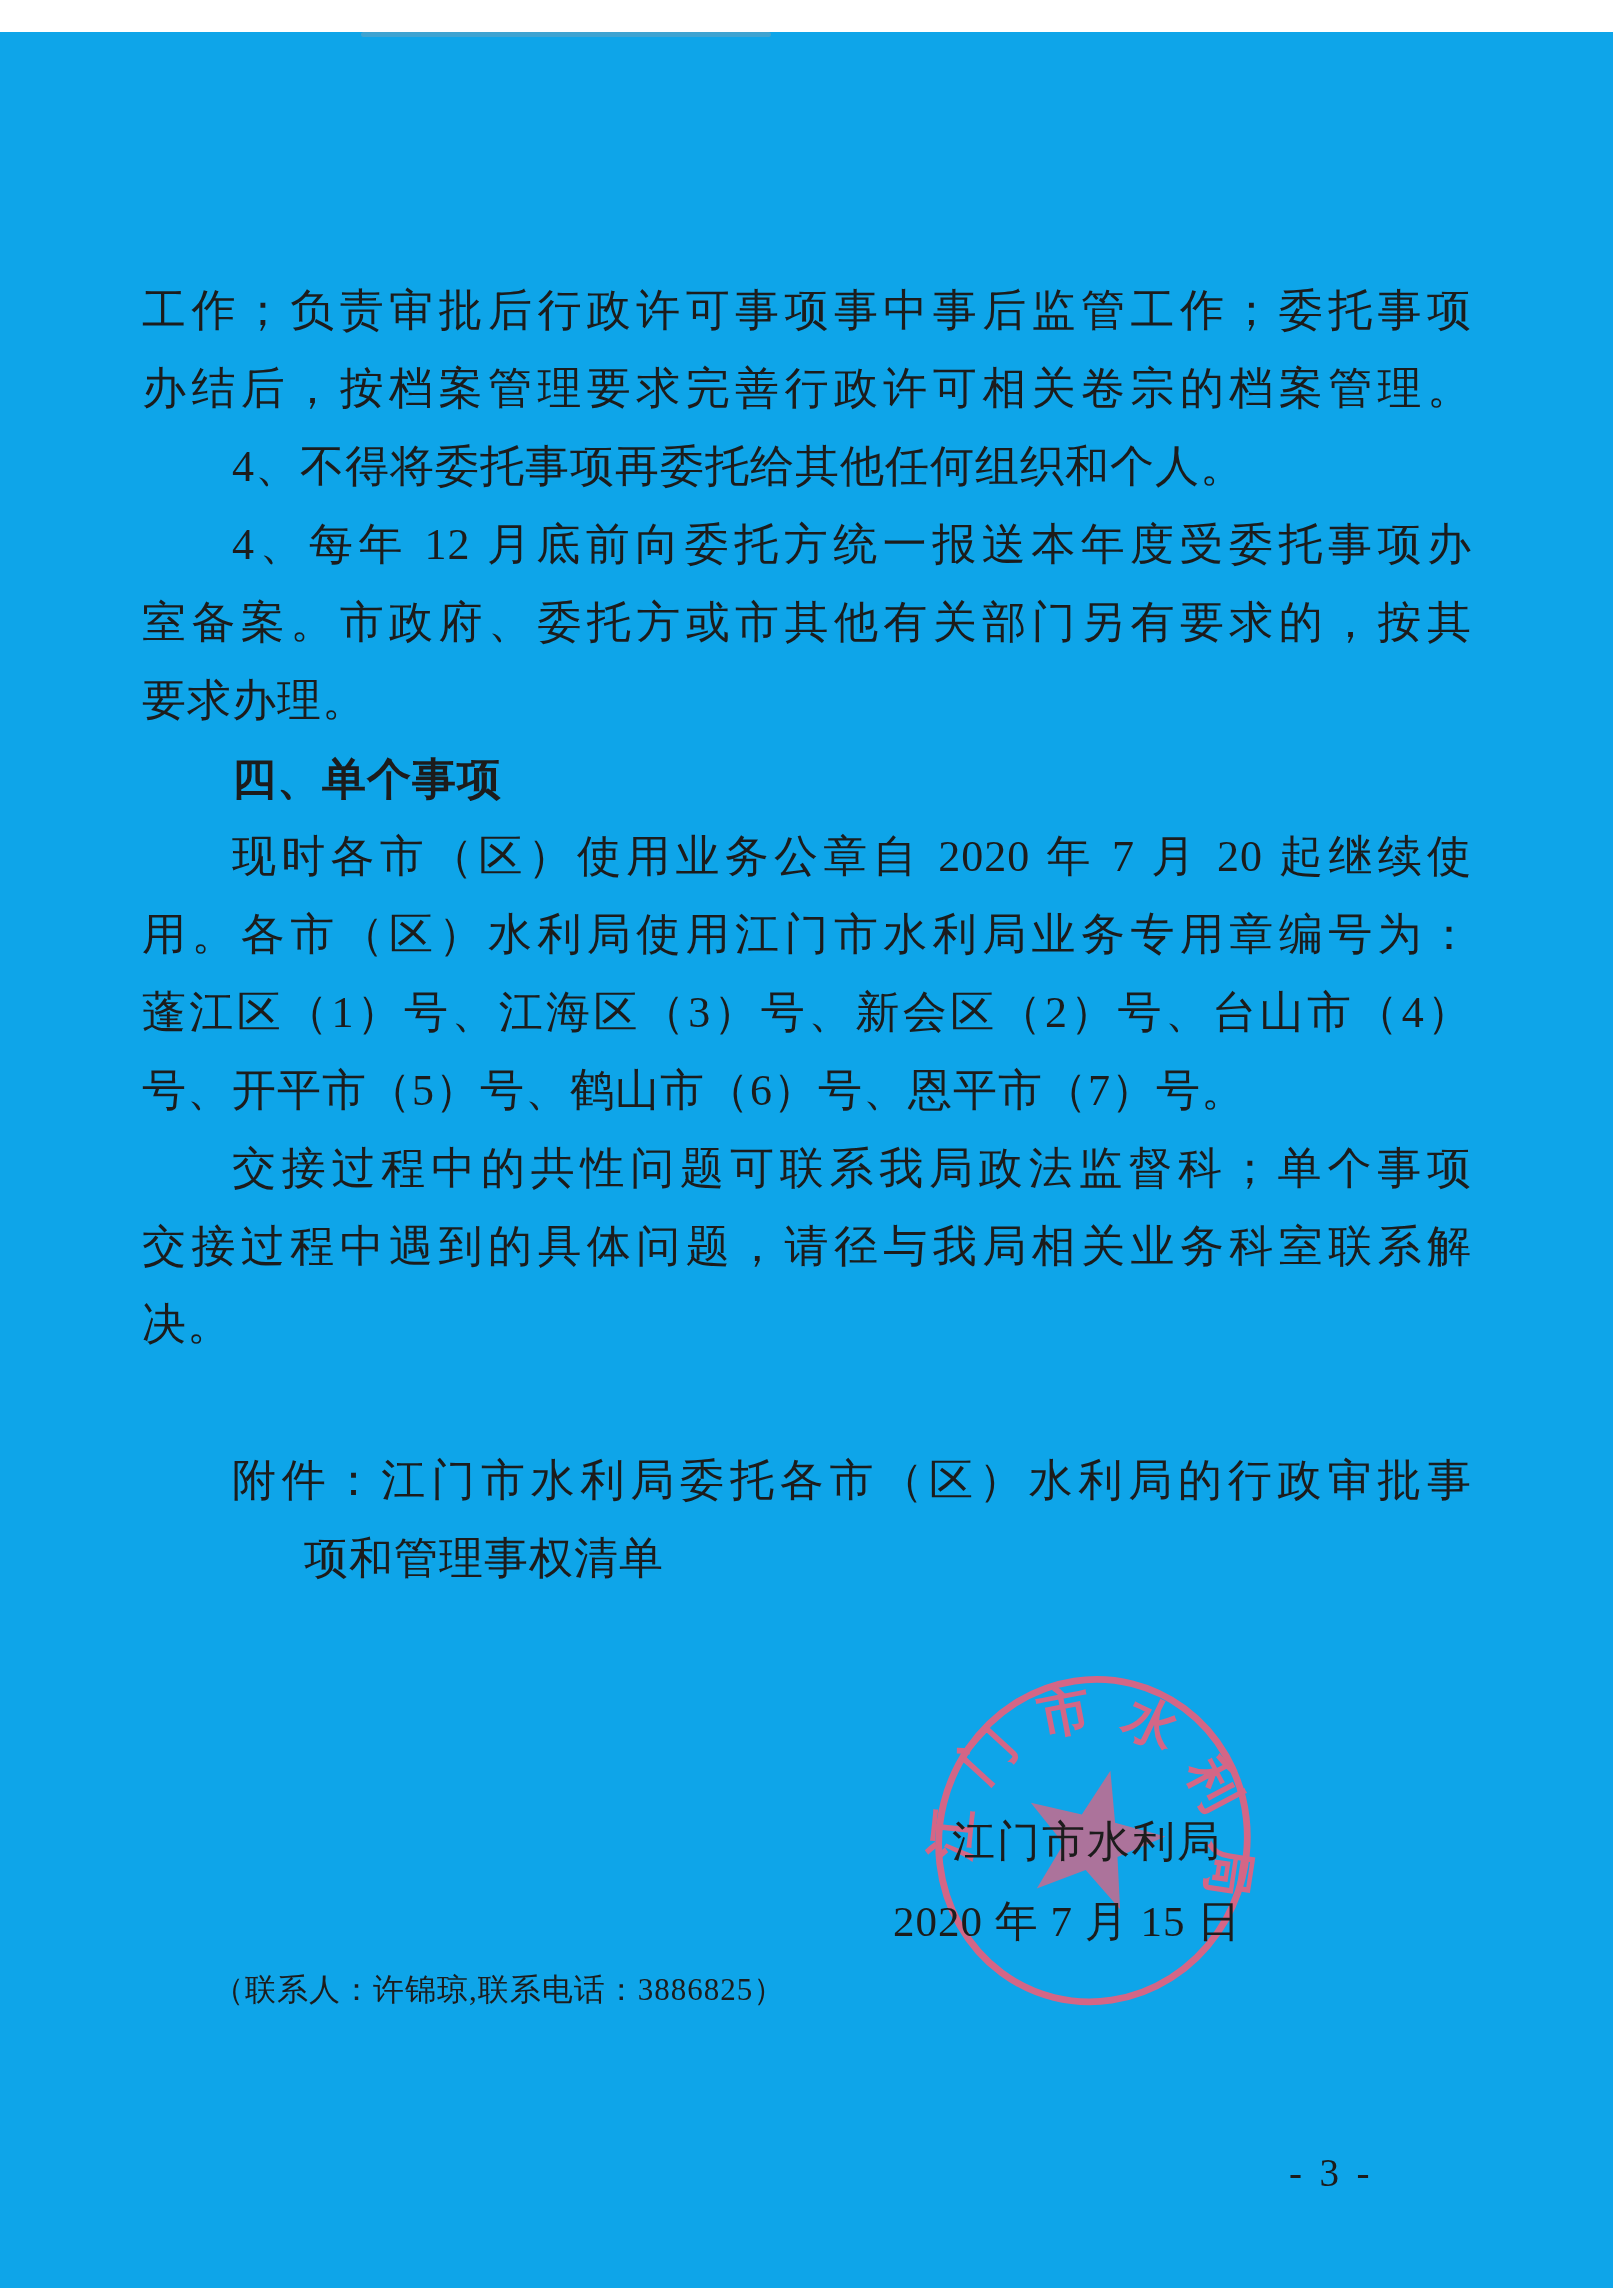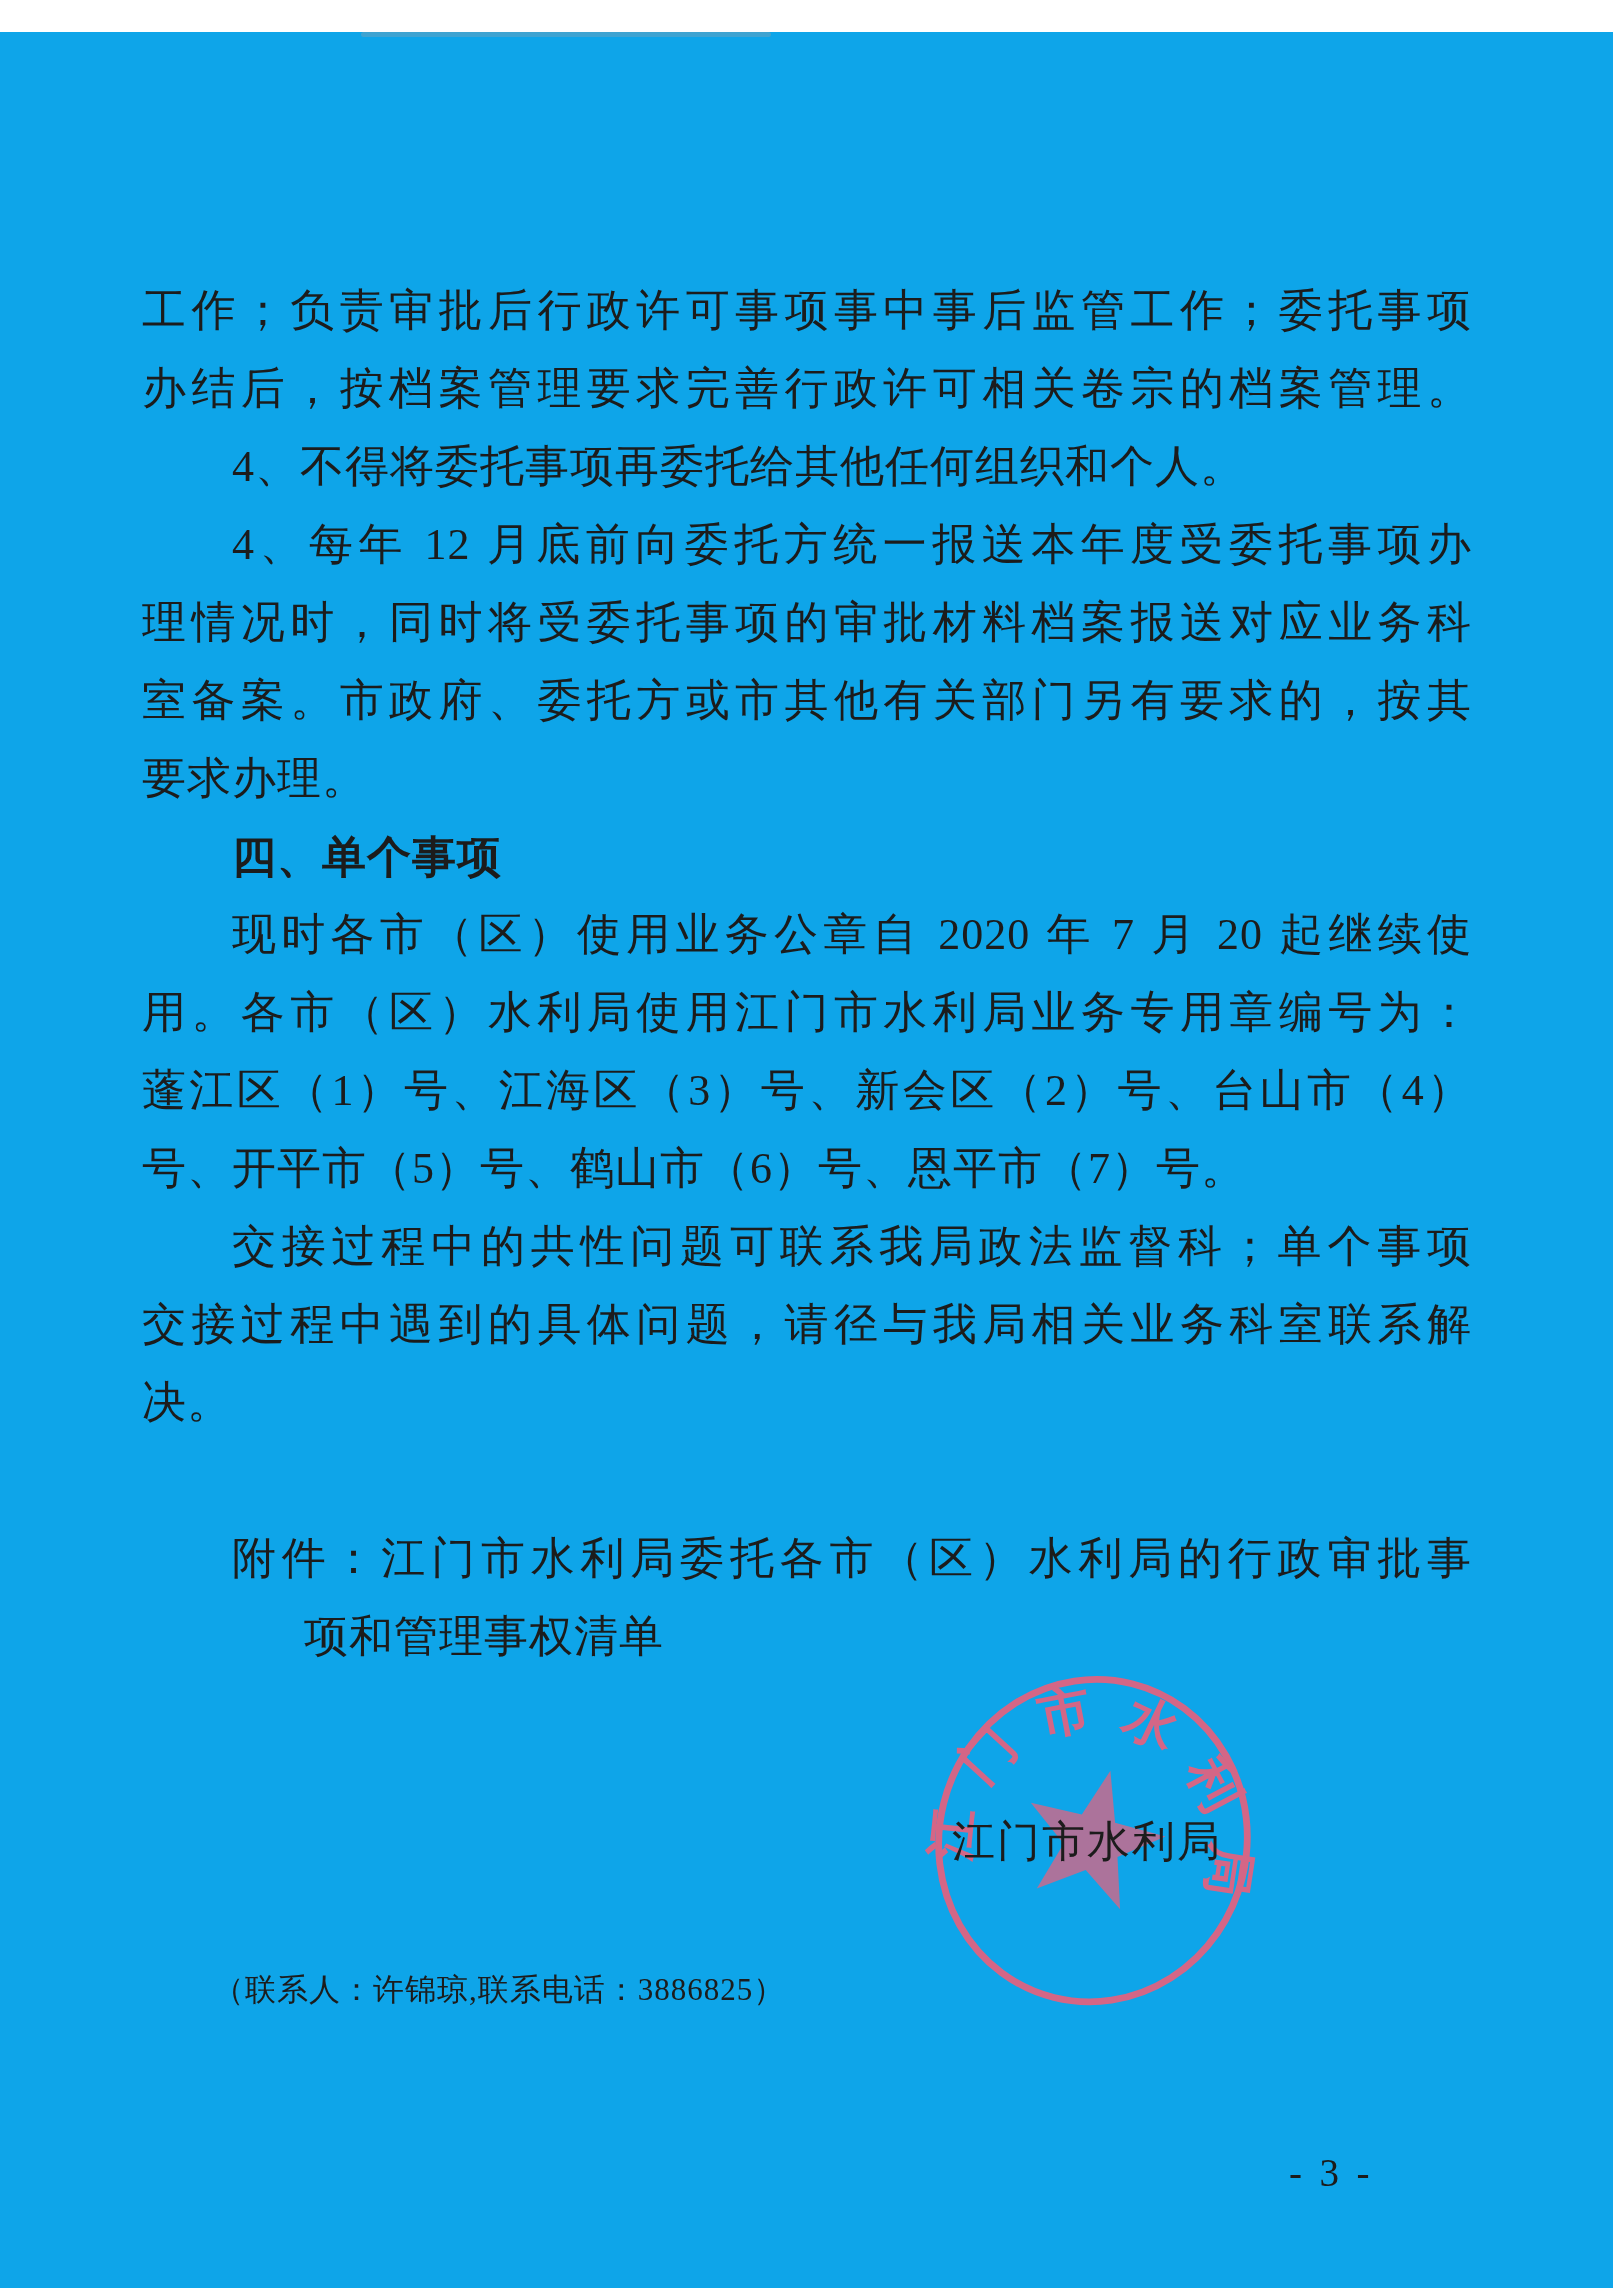--- a/index.html
+++ b/index.html
@@ -59,21 +59,20 @@
 <div class="page">
 
   <div class="smudge top"></div>
   <div class="smudge bottom"></div>
 
   <div id="body-text">
       <div class="line j">工作；负责审批后行政许可事项事中事后监管工作；委托事项</div>
       <div class="line j">办结后，按档案管理要求完善行政许可相关卷宗的档案管理。</div>
       <div class="line indent">4、不得将委托事项再委托给其他任何组织和个人。</div>
       <div class="line indent j">4、每年 12 月底前向委托方统一报送本年度受委托事项办</div>
-      <div class="line j">理情况时，同时将受委托事项的审批材料档案报送对应业务科</div>
       <div class="line j">室备案。市政府、委托方或市其他有关部门另有要求的，按其</div>
       <div class="line">要求办理。</div>
       <div class="line indent heading">四、单个事项</div>
       <div class="line indent j">现时各市（区）使用业务公章自 2020 年 7 月 20 起继续使</div>
       <div class="line j">用。各市（区）水利局使用江门市水利局业务专用章编号为：</div>
       <div class="line j">蓬江区（1）号、江海区（3）号、新会区（2）号、台山市（4）</div>
       <div class="line">号、开平市（5）号、鹤山市（6）号、恩平市（7）号。</div>
       <div class="line indent j">交接过程中的共性问题可联系我局政法监督科；单个事项</div>
       <div class="line j">交接过程中遇到的具体问题，请径与我局相关业务科室联系解</div>
       <div class="line">决。</div>
@@ -84,17 +83,18 @@
   <svg class="seal" viewBox="0 0 344 368">
     <ellipse class="seal-stroke" cx="172" cy="182" rx="158" ry="166" fill="none" stroke-width="7"></ellipse>
     <polygon class="seal-fill" fill-opacity="0.8" points="172,108 189.6,158.7 243.3,159.8 200.5,192.3 216.1,243.7 172,213 127.9,243.7 143.5,192.3 100.7,159.8 154.4,158.7"></polygon>
     <path id="sealArc" d="M 57 240 A 125 125 0 1 1 287 240" fill="none"></path>
     <text class="seal-fill" font-size="54" font-weight="600">
       <textPath href="#sealArc" startOffset="6" textLength="452" lengthAdjust="spacing">江门市水利局</textPath>
     </text>
   </svg>
 
   <div class="sig-org">江门市水利局</div>
+  <div class="sig-date">2020 年 7 月 15 日</div>
   <div class="contact">（联系人：许锦琼,联系电话：3886825）</div>
   <div class="pagenum">- 3 -</div>
 
 </div>
 
 
 </body></html>

